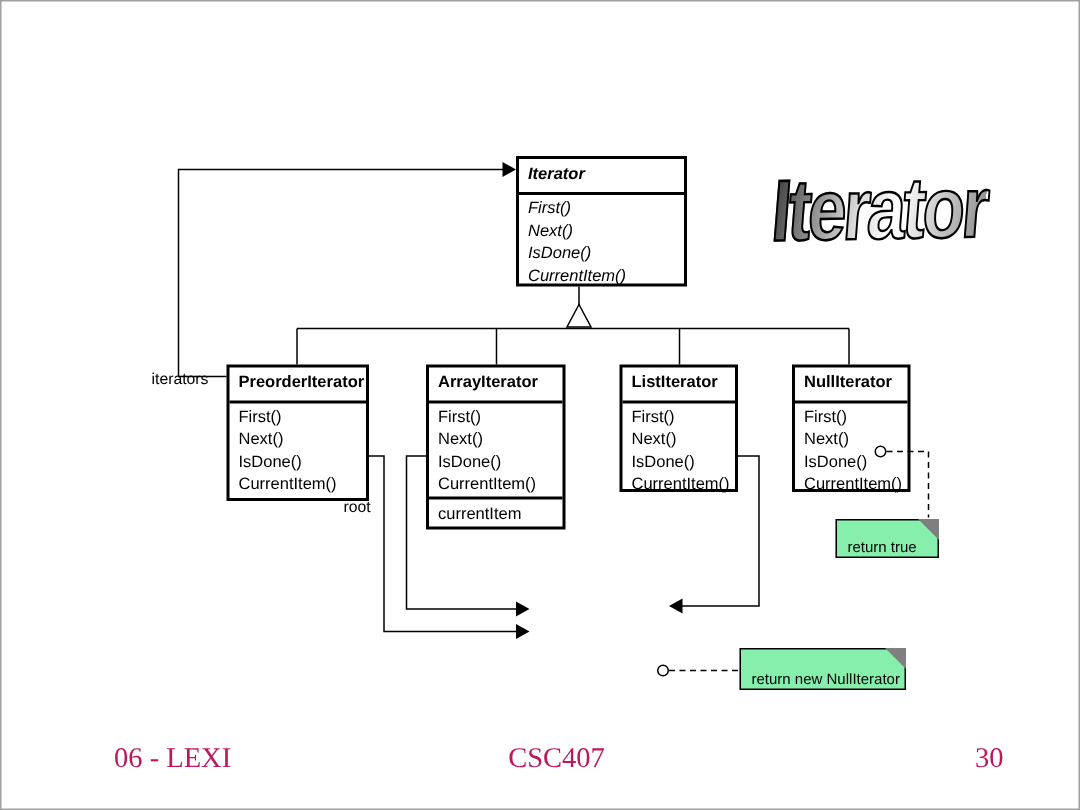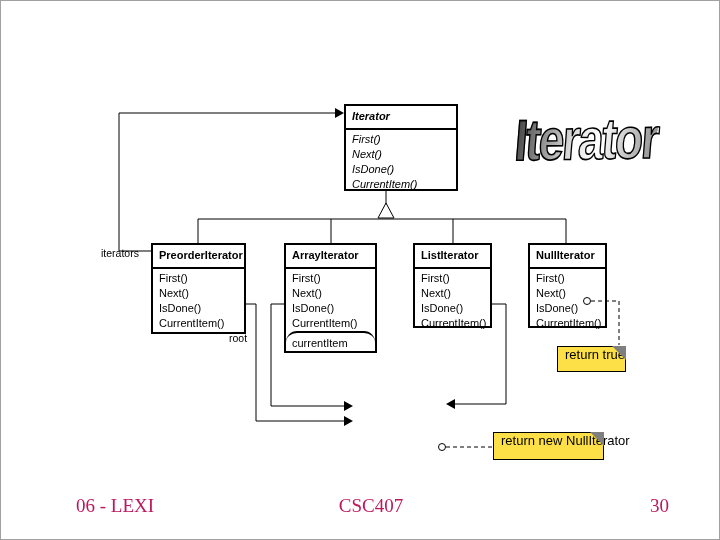--- a/index.html
+++ b/index.html
@@ -28,29 +28,29 @@
   
   .uml-box{
     position:absolute;background:#fff;border:2px solid #000;box-sizing:border-box;
     font-size:11px;color:#000;
   }
   .uml-title{
     border-bottom:2px solid #000;font-weight:bold;padding:4px 6px;box-sizing:border-box;
     white-space:nowrap;
   }
   .uml-methods{padding:2px 6px 0 6px;line-height:15px;white-space:nowrap;}
-  .uml-attrs{border-top:2px solid #000;padding:2px 6px;line-height:16px;white-space:nowrap;border-radius:11px;}
+  .uml-attrs{border-top:2px solid #000;padding:2px 6px;line-height:16px;white-space:nowrap;}
   .abstract .uml-title,.abstract .uml-methods{font-style:italic;}
   .uml-methods div{position:relative;}
   
   .edge-label{position:absolute;font-size:10.5px;color:#000;white-space:nowrap;}
   
   .uml-note{
-    position:absolute;background:#fde047;border:1px solid #000;box-sizing:border-box;
-    font-size:13px;color:#000;display:flex;align-items:flex-start;padding-left:7px;
+    position:absolute;background:#86efac;border:1px solid #000;box-sizing:border-box;
+    font-size:10px;color:#000;display:flex;align-items:flex-end;padding-left:7px;
     white-space:nowrap;
   }
   .note-fold{
     position:absolute;top:-1px;right:-1px;width:0;height:0;border-style:solid;
     border-width:0 14px 14px 0;border-color:transparent #7f7f7f transparent transparent;
   }
   
   #connectors{position:absolute;left:0;top:0;pointer-events:none;}
   
   .footer-text{

